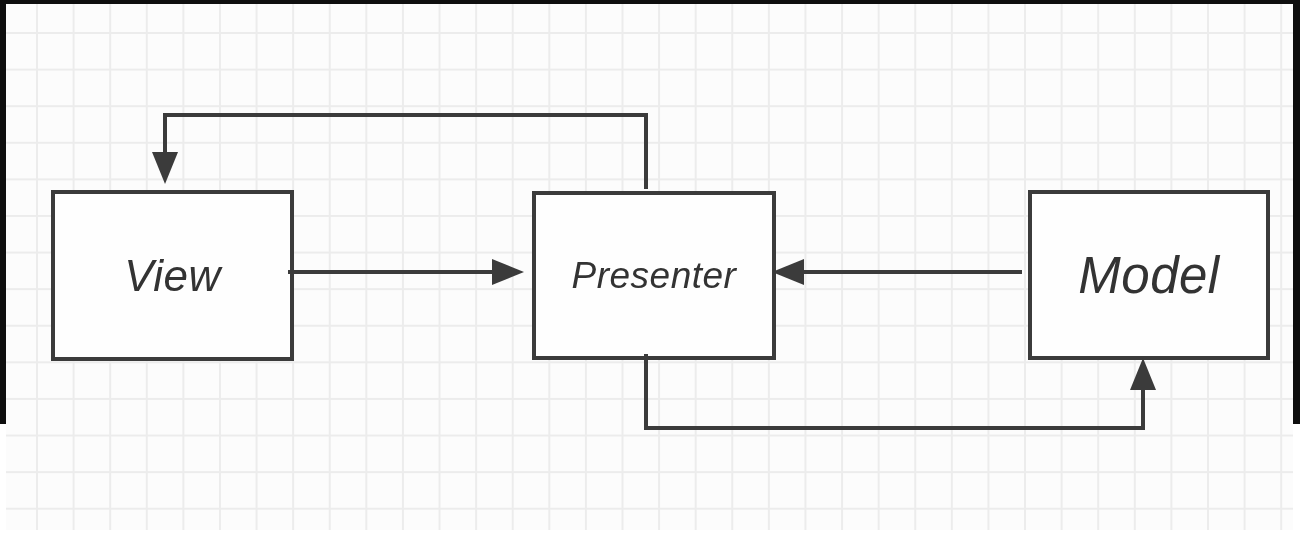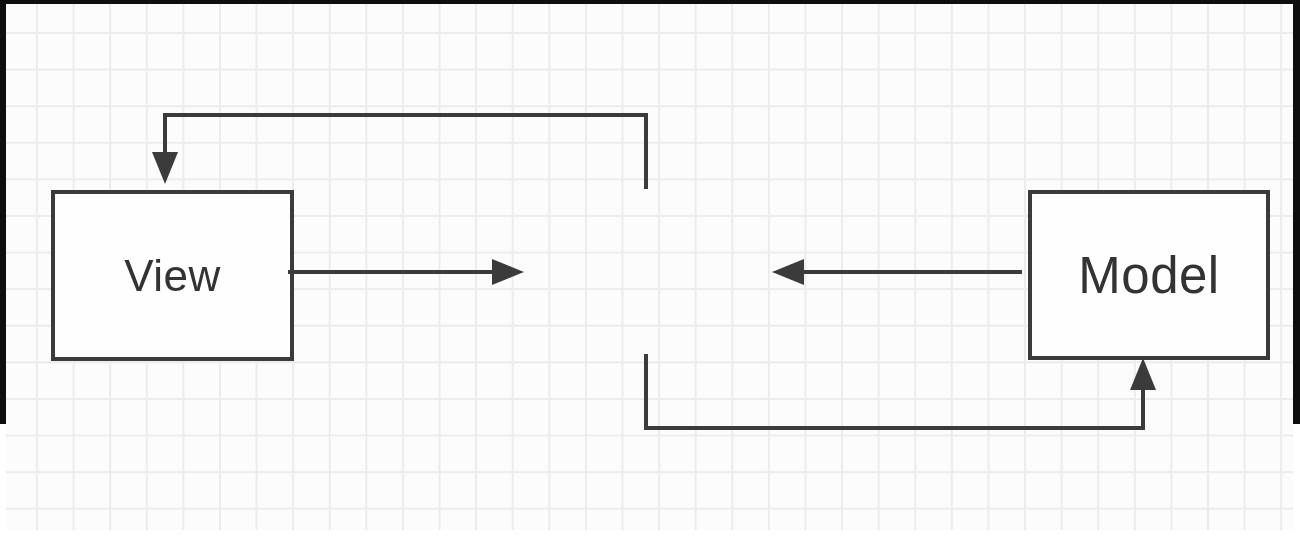--- a/index.html
+++ b/index.html
@@ -8,20 +8,21 @@
     width: 1300px;
     height: 540px;
     overflow: hidden;
     font-family: "Liberation Sans", "DejaVu Sans", sans-serif;
   }
   #frame {
     position: relative;
     width: 1300px;
     height: 424px;
     background: var(--frame-color, #0e0e0e);
+    font-style: italic;
   }
   #canvas {
     position: absolute;
     left: 6px;
     top: 4px;
     width: 1287px;
     height: 526px;
     background-color: var(--bg-color, #fcfcfc);
     background-image:
       linear-gradient(to right, var(--grid-color, #ececec) 2px, transparent 2px),
@@ -67,20 +68,23 @@
 </head>
 <body>
 
 <div id="frame">
   <div id="canvas">
 
     <div class="node" id="node-view">
       <span>View</span>
     </div>
 
+    <div class="node" id="node-presenter">
+      <span>Presenter</span>
+    </div>
 
     <div class="node" id="node-model">
       <span>Model</span>
     </div>
   </div>
 
   <svg id="edges" viewBox="0 0 1300 540" xmlns="http://www.w3.org/2000/svg">
 
     <g class="edge">
       <path class="line" d="M 288 272 L 494 272"></path>

